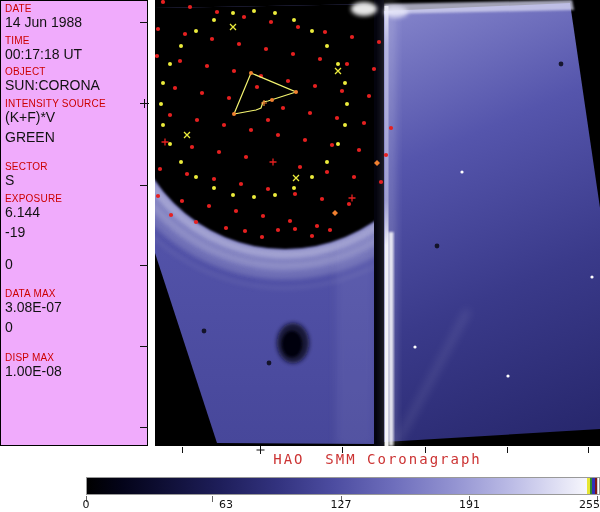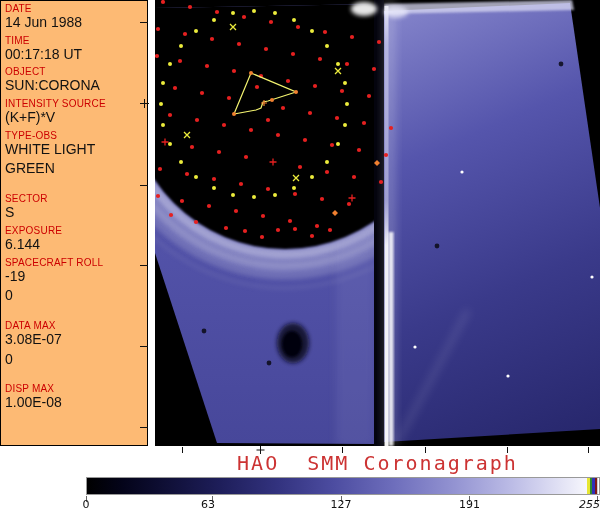--- a/index.html
+++ b/index.html
@@ -1,30 +1,30 @@
 <!DOCTYPE html>
 <html style="--label-red: #cc0000; --title-red: #cc3333;"><head>
 <meta charset="utf-8">
 <style>
   html,body{margin:0;padding:0;background:#fff;}
   .screen{position:relative;width:600px;height:512px;background:#fff;overflow:hidden;
           font-family:"Liberation Sans",sans-serif;}
   
   .sidebar{position:absolute;left:0;top:0;width:148px;height:446px;
-           border:1px solid #000;box-sizing:border-box;background:#fdba74;
+           border:1px solid #000;box-sizing:border-box;background:#f0abfc;
            padding:2px 0 0 4px;overflow:hidden;}
   .field{height:31.7px;overflow:visible;}
   .flabel{font-size:10px;line-height:12px;letter-spacing:0.2px;color:var(--label-red,#cc0000);
           white-space:nowrap;}
   .fvalue{font-size:14px;line-height:15px;color:#121212;white-space:nowrap;}
   
   .main-svg{position:absolute;left:140px;top:0;width:460px;height:455px;}
   
   .img-title{position:absolute;left:155px;top:451px;width:445px;text-align:center;
-             font-family:"DejaVu Sans Mono",monospace;font-size:20px;letter-spacing:2px;
+             font-family:"DejaVu Sans Mono",monospace;font-size:14px;letter-spacing:2px;
              color:var(--title-red,#cc3333);white-space:pre;}
   
   .cbar{position:absolute;left:86px;top:477px;width:512px;height:16px;
         border:1px solid #999;box-sizing:content-box;position:absolute;overflow:hidden;
         background:linear-gradient(90deg,#000 0%,#04041a 7%,#101038 16%,#1e1e5a 26%,
           #32327e 37%,#4c4ca0 48%,#6e6ebc 60%,#9494d2 72%,#bcbce6 83%,#e0e0f4 92%,
           #f8f8fd 98%,#fff 100%);}
   .cbar .stripe{position:absolute;top:0;bottom:0;}
   .cbar-tick{position:absolute;top:496px;width:1px;height:6px;background:#666;}
   .cbar-label{position:absolute;top:499px;font-size:11px;line-height:12px;color:#111;
@@ -47,36 +47,31 @@
       </div>
       <div class="field">
         <div class="flabel">OBJECT</div>
         <div class="fvalue">SUN:CORONA</div>
       </div>
       <div class="field">
         <div class="flabel">INTENSITY SOURCE</div>
         <div class="fvalue">(K+F)*V</div>
       </div>
       <div class="field">
-        <div class="flabel">TYPE-OBS</div>
-        <div class="fvalue">WHITE LIGHT</div>
-      </div>
-      <div class="field">
         <div class="fvalue">GREEN</div>
       </div>
       <div class="field">
         <div class="flabel">SECTOR</div>
         <div class="fvalue">S</div>
       </div>
       <div class="field">
         <div class="flabel">EXPOSURE</div>
         <div class="fvalue">6.144</div>
       </div>
       <div class="field">
-        <div class="flabel">SPACECRAFT ROLL</div>
         <div class="fvalue">-19</div>
       </div>
       <div class="field">
         <div class="fvalue">0</div>
       </div>
       <div class="field">
         <div class="flabel">DATA MAX</div>
         <div class="fvalue">3.08E-07</div>
       </div>
       <div class="field">
@@ -316,21 +311,21 @@
       <div class="stripe" style="left: 500px; width: 3px; background: rgb(230, 230, 50);"></div>
       <div class="stripe" style="left: 503px; width: 2px; background: rgb(46, 138, 46);"></div>
       <div class="stripe" style="left: 505px; width: 3px; background: rgb(48, 48, 184);"></div>
       <div class="stripe" style="left: 508px; width: 2px; background: rgb(128, 24, 24);"></div>
       <div class="stripe" style="left: 510px; width: 1px; background: rgb(204, 204, 204);"></div>
     </div>
   <div id="cbar-ticks">
       <div class="cbar-tick" style="left: 86px;"></div>
       <div class="cbar-label" style="left: 86px;">0</div>
       <div class="cbar-tick" style="left: 212.494px;"></div>
-      <div class="cbar-label" style="left: 208px;">63</div>
+      <div class="cbar-label" style="left: 226px;">63</div>
       <div class="cbar-tick" style="left: 340.996px;"></div>
       <div class="cbar-label" style="left: 340.996px;">127</div>
       <div class="cbar-tick" style="left: 469.498px;"></div>
       <div class="cbar-label" style="left: 469.498px;">191</div>
       <div class="cbar-tick" style="left: 597px;"></div>
-      <div class="cbar-label end" style="left: 600px; font-style: italic;">255</div>
+      <div class="cbar-label end" style="left: 600px;">255</div>
     </div>
 </div>
 
 </body></html>

